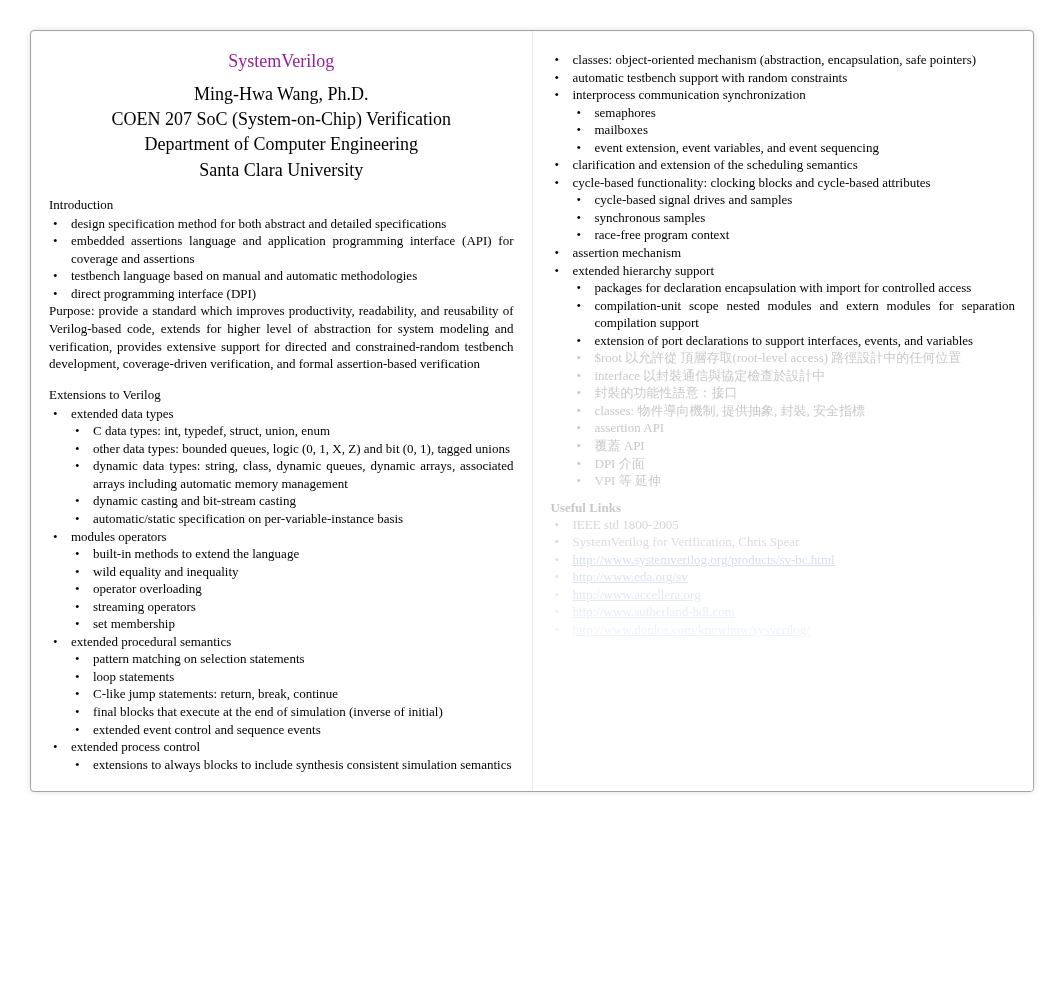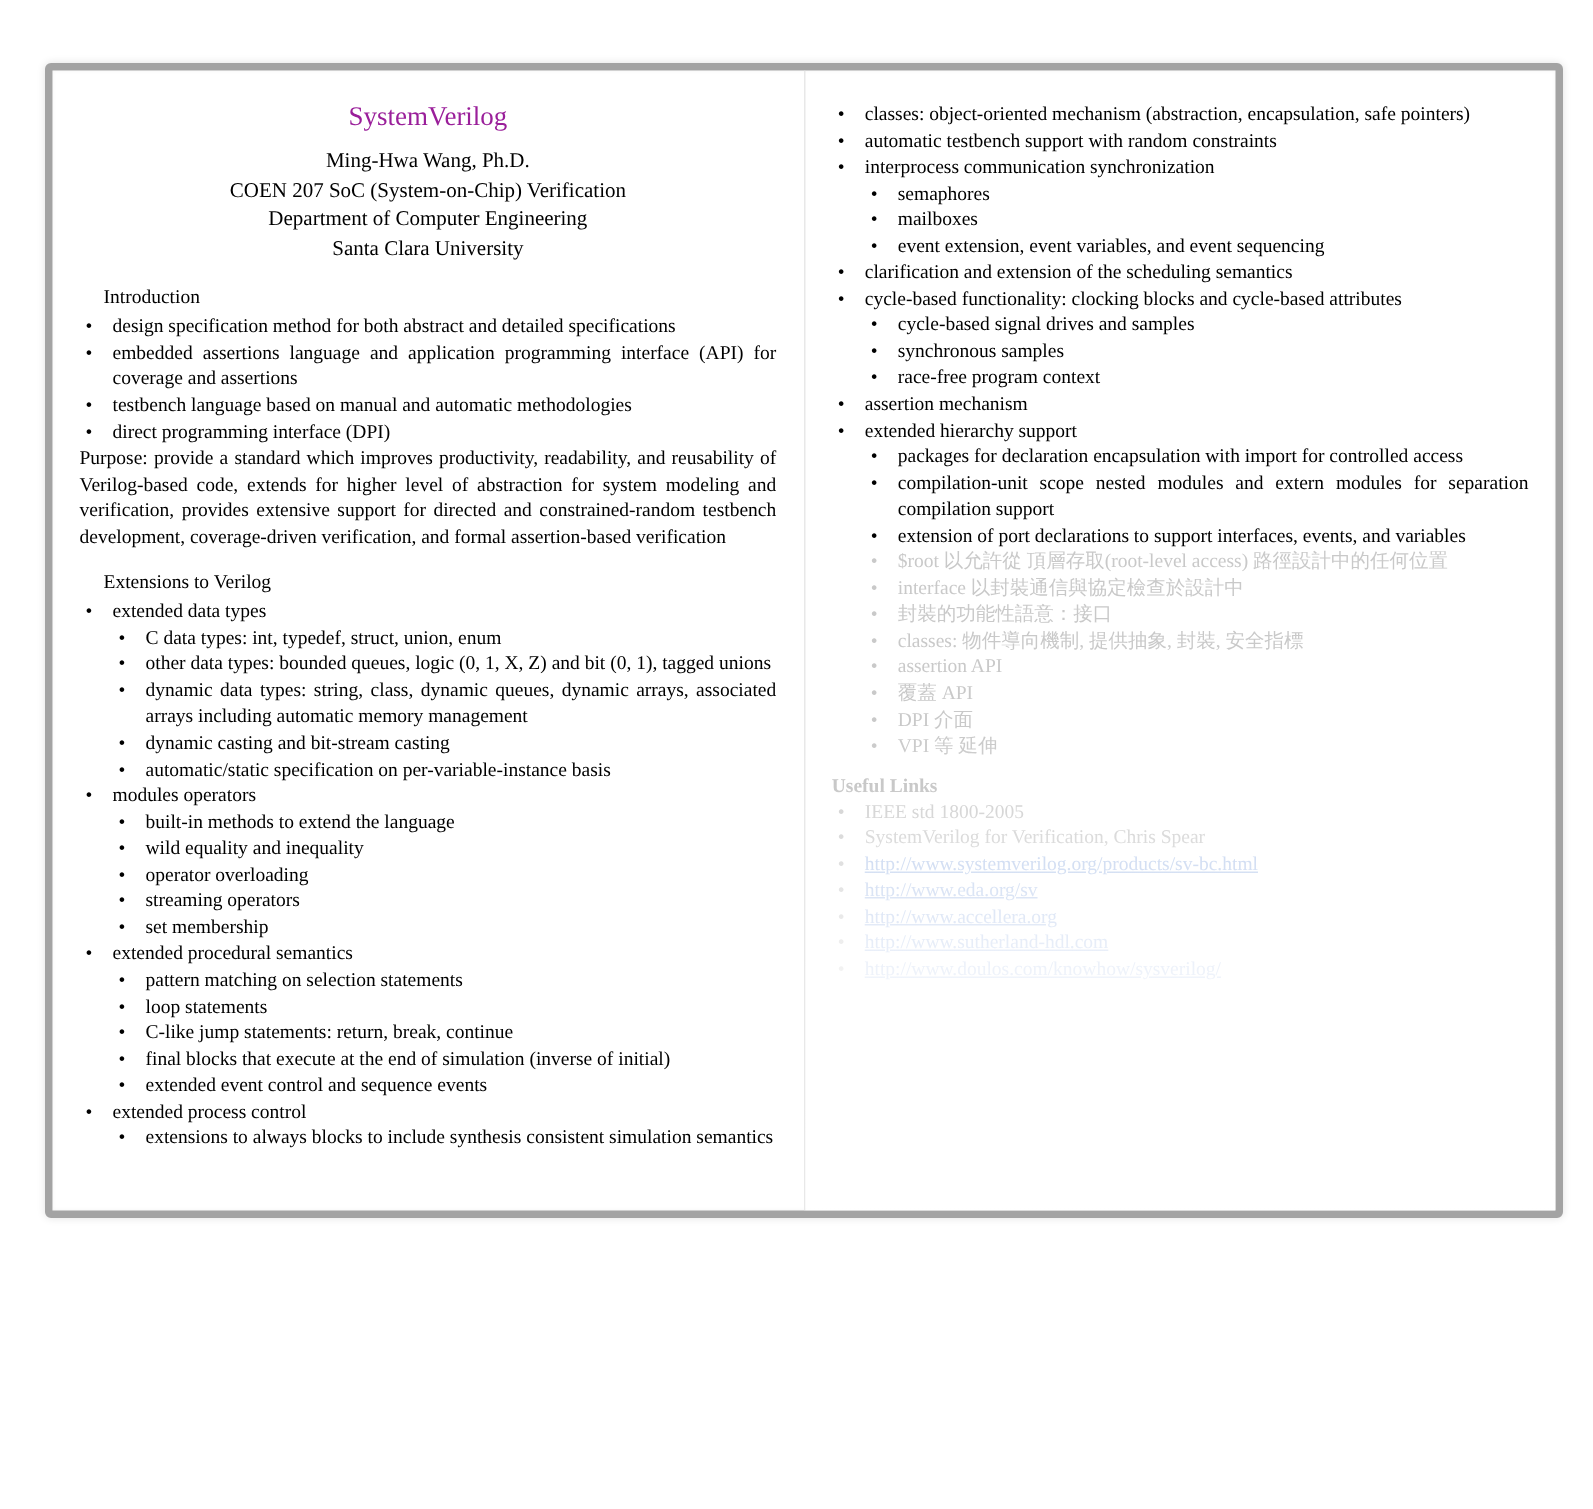--- a/index.html
+++ b/index.html
@@ -12,24 +12,24 @@
   }
   .page-wrap {
     width: 1062px;
     height: 1006px;
     position: relative;
     background: #fff;
   }
   .sheet {
     position: absolute;
     left: 30px;
-    top: 42px;
+    top: 30px;
     width: 1002px;
     height: 760px;
-    border: 5px solid #a3a3a3;
+    border: 1px solid #a3a3a3;
     border-radius: 4px;
     box-shadow: 0 0 6px rgba(0,0,0,0.12), inset 0 0 3px rgba(0,0,0,0.05);
     background: #fff;
     display: flex;
     overflow: hidden;
   }
   .col {
     flex: 1 1 0;
     padding: 14px 18px 14px 18px;
     position: relative;
@@ -40,27 +40,27 @@
   }
   h1.title {
     font-size: 18px;
     font-weight: normal;
     color: #9a1f9a;
     text-align: center;
     margin: 6px 0 10px 0;
   }
   .meta {
     text-align: center;
-    font-size: 14px;
+    font-size: 18px;
     line-height: 1.4;
     margin-bottom: 14px;
   }
   .section-heading {
     font-size: 13px;
-    margin: 8px 0 2px 16px;
+    margin: 8px 0 2px 0;
   }
   .para {
     font-size: 13px;
     line-height: 1.35;
     text-align: justify;
     margin: 0 0 2px 0;
   }
   ul.bullets {
     list-style: none;
     margin: 0;

